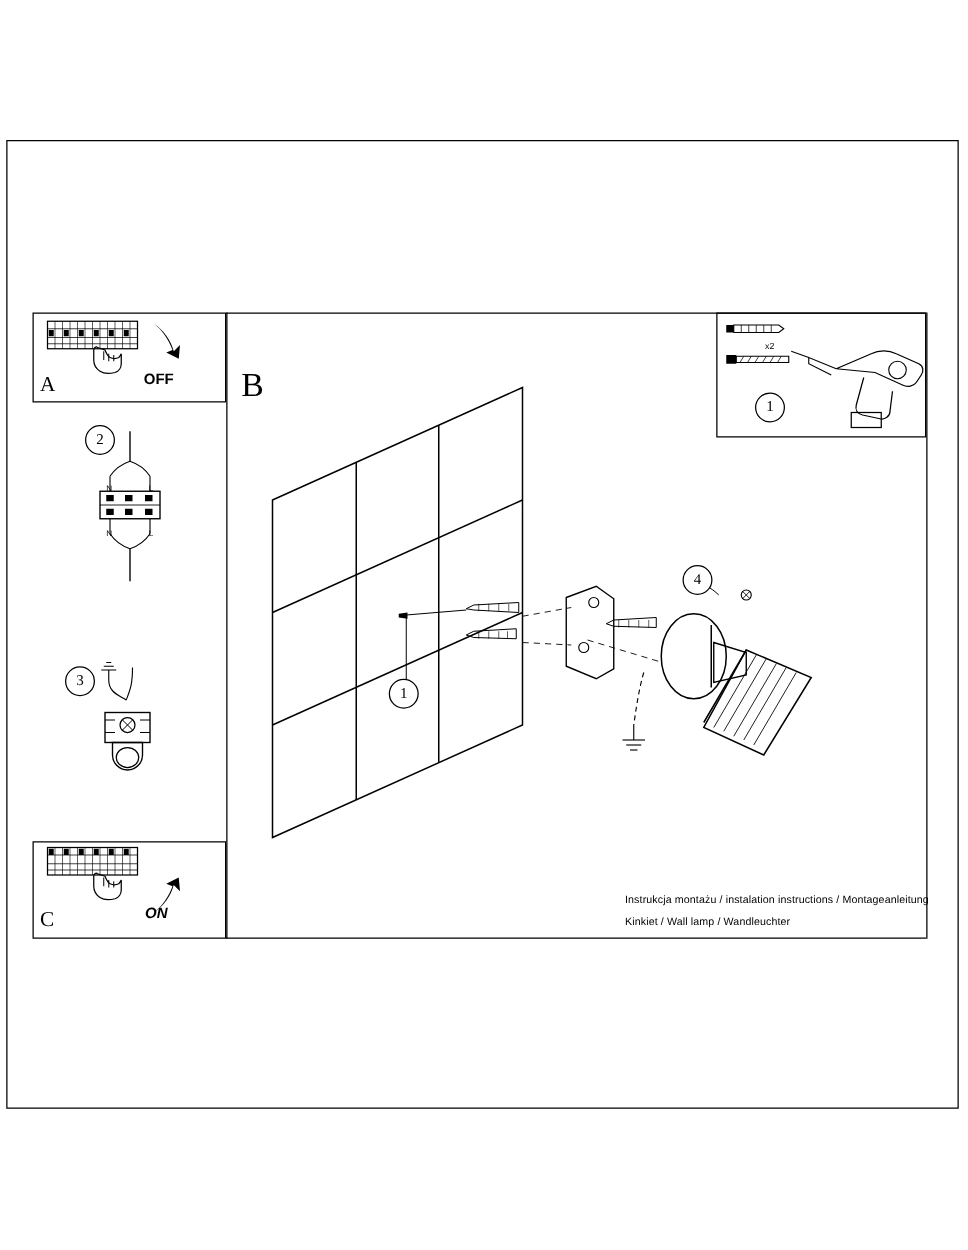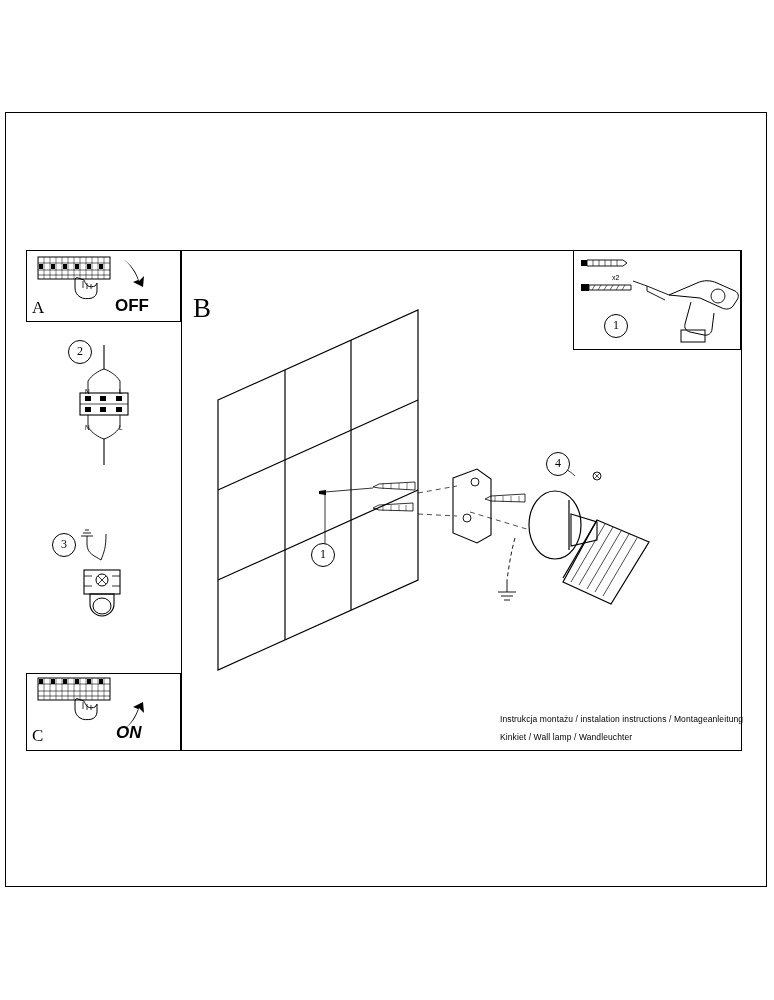--- a/index.html
+++ b/index.html
@@ -66,21 +66,21 @@
     font-weight: 400;
     font-family: "Liberation Serif", serif;
   }
   .letter-big {
     position: absolute;
     font-size: 27px;
     font-family: "Liberation Serif", serif;
   }
   .onoff {
     position: absolute;
-    font-size: 17px;
+    font-size: 12px;
     font-weight: bold;
     font-family: "Liberation Sans", sans-serif;
   }
   .callout {
     position: absolute;
     width: 22px;
     height: 22px;
     border: 1.2px solid #000;
     border-radius: 50%;
     font-size: 12px;

